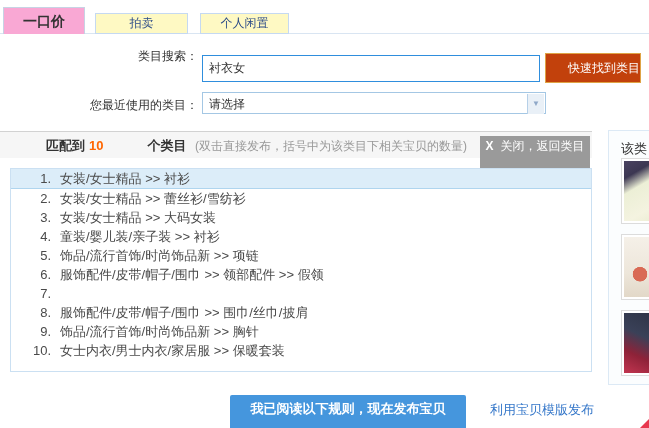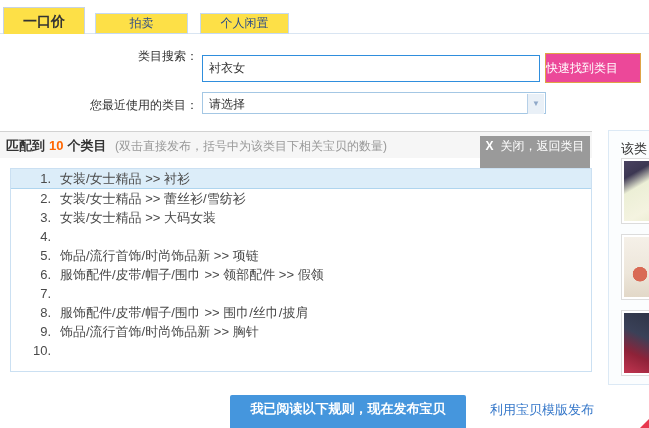--- a/index.html
+++ b/index.html
@@ -6,60 +6,60 @@
   html,body { width:649px; height:428px; }
   body {
     position:relative; width:649px; height:428px; overflow:hidden;
     background:#fff; font-family:"Liberation Sans","DejaVu Sans",sans-serif;
     color:#333;
   }
   
   .tabline { position:absolute; left:0; top:33px; width:649px; height:1px; background:#D9E5F2; }
   .tab-active {
     position:absolute; left:3px; top:7px; width:82px; height:27px; z-index:2;
-    background:#fde047; border:1px solid #C7D3E4; border-bottom:none;
+    background:#f9a8d4; border:1px solid #C7D3E4; border-bottom:none;
     font-size:14px; font-weight:bold; color:#333; text-align:center; line-height:26px; cursor:pointer;
   }
   .tab-idle {
-    position:absolute; top:13px; height:21px; background:#fde047;
+    position:absolute; top:13px; height:21px; background:#fef9c3;
     border:1px solid #C5D9F1; color:#2B4B88; font-size:12px; text-align:center; line-height:19px; cursor:pointer;
   }
   .tab-2 { left:95px;  width:93px; }
   .tab-3 { left:200px; width:89px; }
   
   .form-label { position:absolute; left:30px; width:168px; text-align:right; font-size:12px; color:#333; }
   .lbl-search { top:48px; }
   .lbl-recent { top:97px; }
   .search-input {
     position:absolute; left:202px; top:55px; width:338px; height:27px;
     border:1px solid #2F8EDD; padding:0 6px; font-size:12px; color:#333;
     font-family:Liberation Serif, serif; outline:none;
   }
   .search-btn {
     position:absolute; left:545px; top:53px; width:96px; height:30px;
-    background:#ec4899; border:1px solid #DFA445; color:#fff; font-size:12px;
-    text-align:left; line-height:28px; cursor:pointer;
+    background:#c2410c; border:1px solid #DFA445; color:#fff; font-size:12px;
+    text-align:right; line-height:28px; cursor:pointer;
   }
   .recent-select {
     position:absolute; left:202px; top:92px; width:344px; height:22px;
     border:1px solid #A4C7E4; background:#fff; font-size:12px; color:#333;
     line-height:22px; padding-left:6px; cursor:pointer;
   }
   .select-arrow {
     position:absolute; right:1px; top:1px; width:17px; height:20px;
     background:#E9F0F7; border-left:1px solid #B6D0E8; text-align:center;
     line-height:20px; font-size:8px; color:#8FA8C8; cursor:pointer;
   }
   
   .match-header {
     position:absolute; left:0; top:131px; width:592px; height:27px;
     background:#F6F6F6; border-top:1px solid #D2D2D2; line-height:26px; padding-left:6px;
     white-space:nowrap;
   }
-  .mh-bold   { font-size:13px; font-weight:bold; color:#333; }
+  .mh-bold   { font-size:13px; font-weight:bold; color:#333;margin-left:40px; }
   .mh-count  { font-size:13px; font-weight:bold; color:#FF6600; margin:16px 4px; }
   .mh-hint   { font-size:12px; color:#999; margin-left:4px; }
   .close-btn {
     position:absolute; right:2px; top:4px; width:110px; height:36px;
     background:#9A9A9A; color:#fff; font-size:12px; text-align:center;
     line-height:20px; cursor:pointer;
   }
   .close-btn .x { margin-right:7px; font-weight:bold; }
   
   .list-panel {
@@ -133,20 +133,21 @@
   <div class="row">
       <span class="num">2.</span>
       <span>女装/女士精品 &gt;&gt; 蕾丝衫/雪纺衫</span>
     </div>
   <div class="row">
       <span class="num">3.</span>
       <span>女装/女士精品 &gt;&gt; 大码女装</span>
     </div>
   <div class="row">
       <span class="num">4.</span>
+      <span>童装/婴儿装/亲子装 &gt;&gt; 衬衫</span>
     </div>
   <div class="row">
       <span class="num">5.</span>
       <span>饰品/流行首饰/时尚饰品新 &gt;&gt; 项链</span>
     </div>
   <div class="row">
       <span class="num">6.</span>
       <span>服饰配件/皮带/帽子/围巾 &gt;&gt; 领部配件 &gt;&gt; 假领</span>
     </div>
   <div class="row">
@@ -155,20 +156,21 @@
   <div class="row">
       <span class="num">8.</span>
       <span>服饰配件/皮带/帽子/围巾 &gt;&gt; 围巾/丝巾/披肩</span>
     </div>
   <div class="row">
       <span class="num">9.</span>
       <span>饰品/流行首饰/时尚饰品新 &gt;&gt; 胸针</span>
     </div>
   <div class="row">
       <span class="num">10.</span>
+      <span>女士内衣/男士内衣/家居服 &gt;&gt; 保暖套装</span>
     </div>
 </div>
 
 <div class="side">
   <div class="side-title">该类</div>
   <div class="thumb t1">
       <div class="img"></div>
     </div>
   <div class="thumb t2">
       <div class="img"></div>

